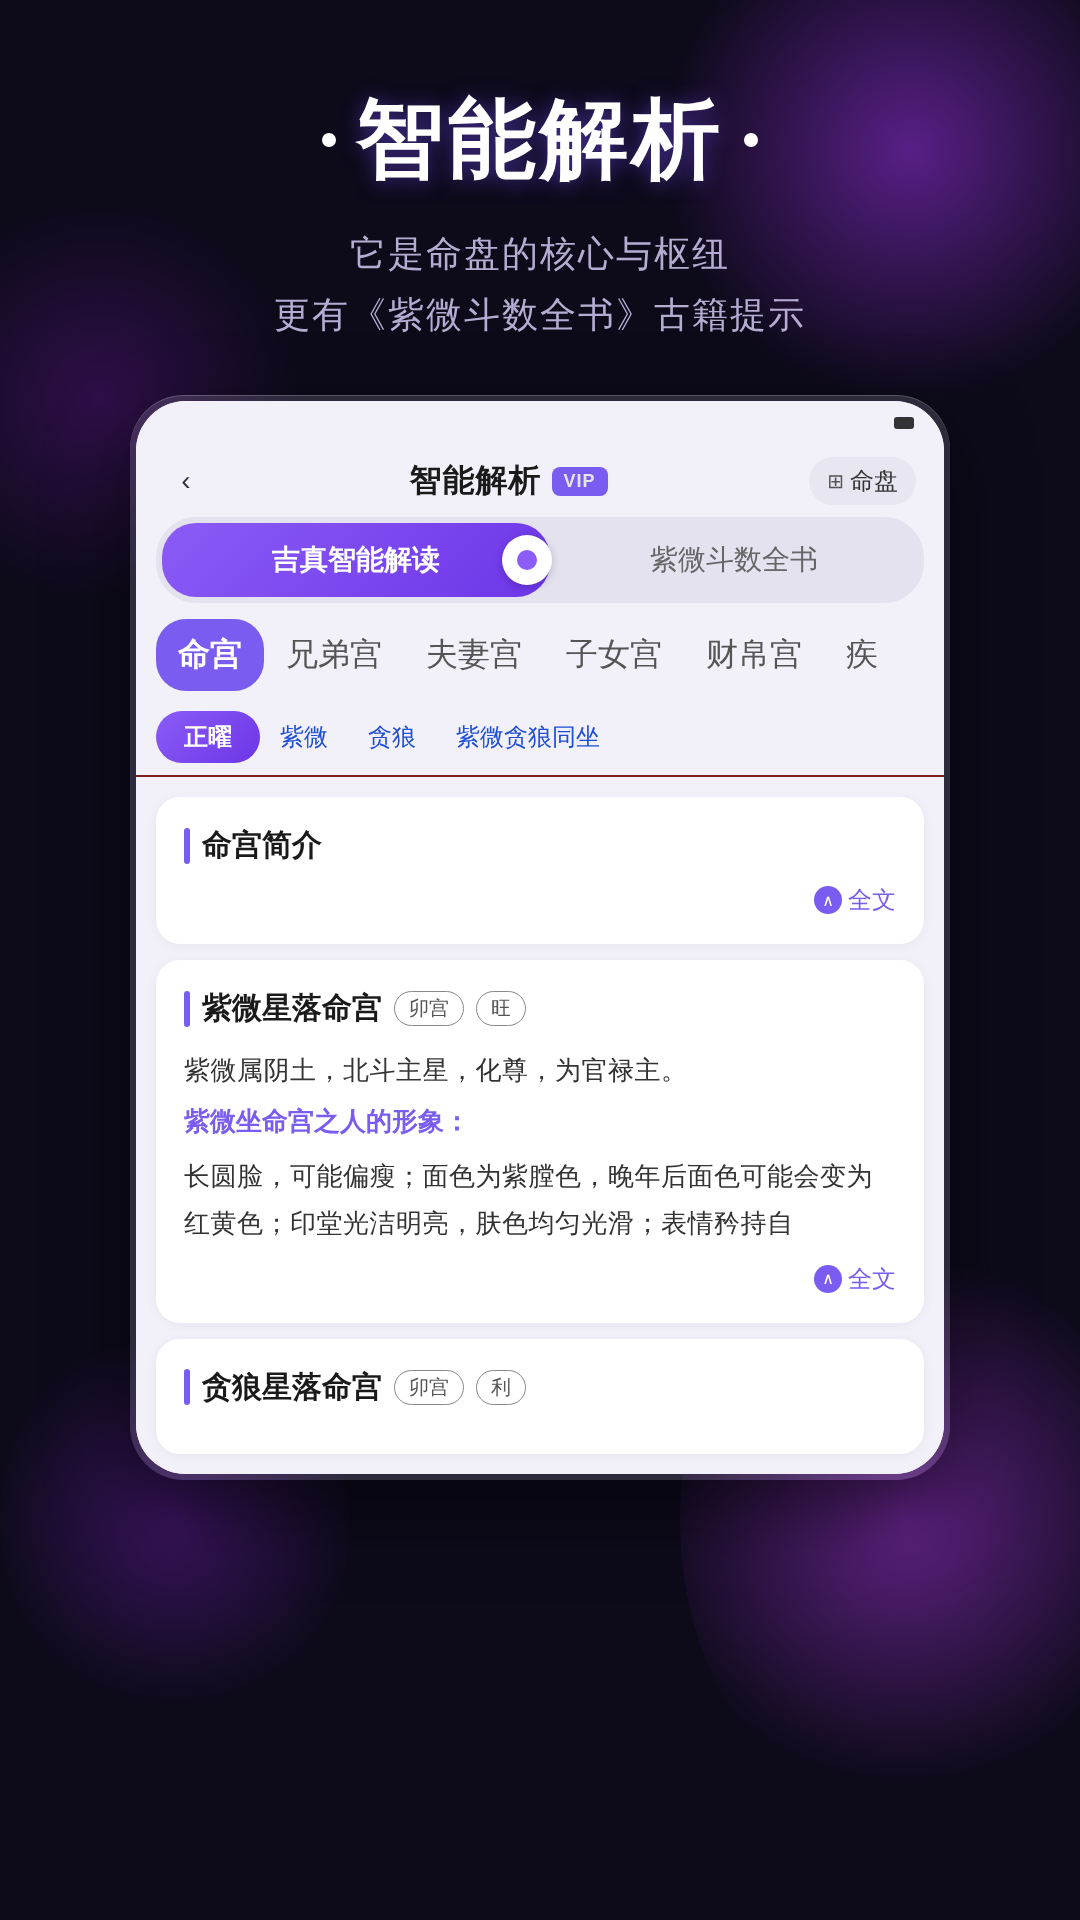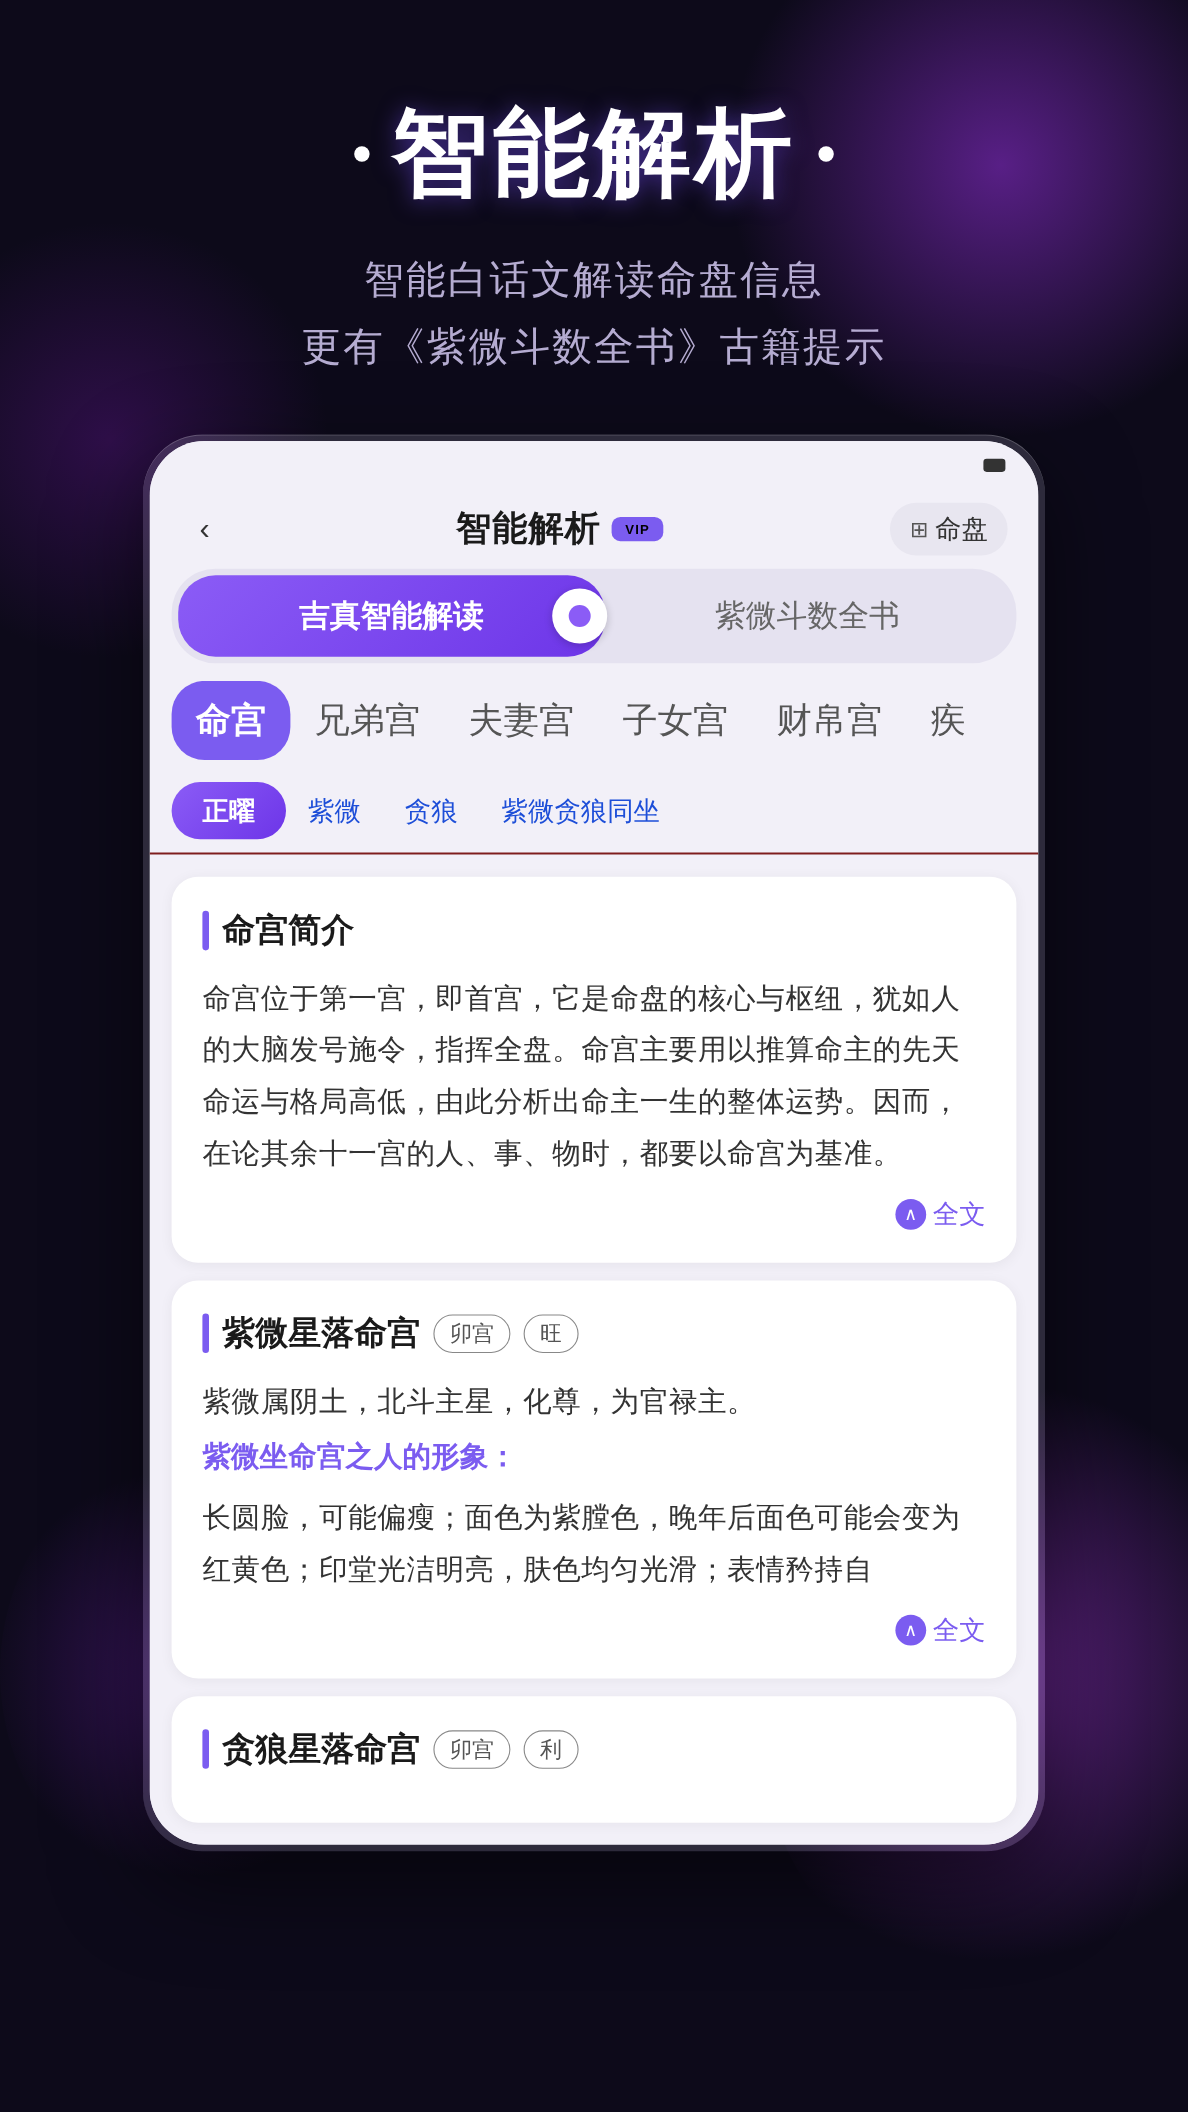--- a/index.html
+++ b/index.html
@@ -178,22 +178,22 @@
 
     .nav-title {
       font-size: 32px;
       font-weight: 700;
       color: #1a1a1a;
       letter-spacing: 1px;
     }
 
     .vip-badge {
       background: #7b5cf0;
-      color: #000000;
-      font-size: 12px;
+      color: #e5e5e5;
+      font-size: 18px;
       font-weight: 700;
       padding: 4px 12px;
       border-radius: 8px;
       letter-spacing: 1px;
     }
 
     .mingpan-btn {
       background: #e8e6f0;
       border-radius: 24px;
       padding: 8px 18px;
@@ -432,21 +432,21 @@
 
 <div class="page-content">
 
   <div class="header-section">
     <div class="title-row">
       <span class="title-dot"></span>
       <h1 class="main-title">智能解析</h1>
       <span class="title-dot"></span>
     </div>
     <div class="subtitle">
-      <div>智能白话文解读命盘信息</div>
+      <div>它是命盘的核心与枢纽</div>
       <div>更有《紫微斗数全书》古籍提示</div>
     </div>
   </div>
 
   <div class="phone-mockup">
     <div class="phone-inner">
       <div class="app-content">
 
         <div class="status-bar">
           <div class="status-icons">
@@ -492,23 +492,20 @@
           <div class="sub-tab">紫微贪狼同坐</div>
         </div>
 
         <div class="main-content">
 
           <div class="content-card">
             <div class="card-title-row">
               <div class="card-accent"></div>
               <span class="card-title">命宫简介</span>
             </div>
-            <div class="card-body">
-              命宫位于第一宫，即首宫，它是命盘的核心与枢纽，犹如人的大脑发号施令，指挥全盘。命宫主要用以推算命主的先天命运与格局高低，由此分析出命主一生的整体运势。因而，在论其余十一宫的人、事、物时，都要以命宫为基准。
-            </div>
             <div class="read-more-row">
               <div class="read-more-btn">
                 <div class="read-more-icon">∧</div>
                 <span>全文</span>
               </div>
             </div>
           </div>
 
           <div class="content-card">
             <div class="card-title-row">

